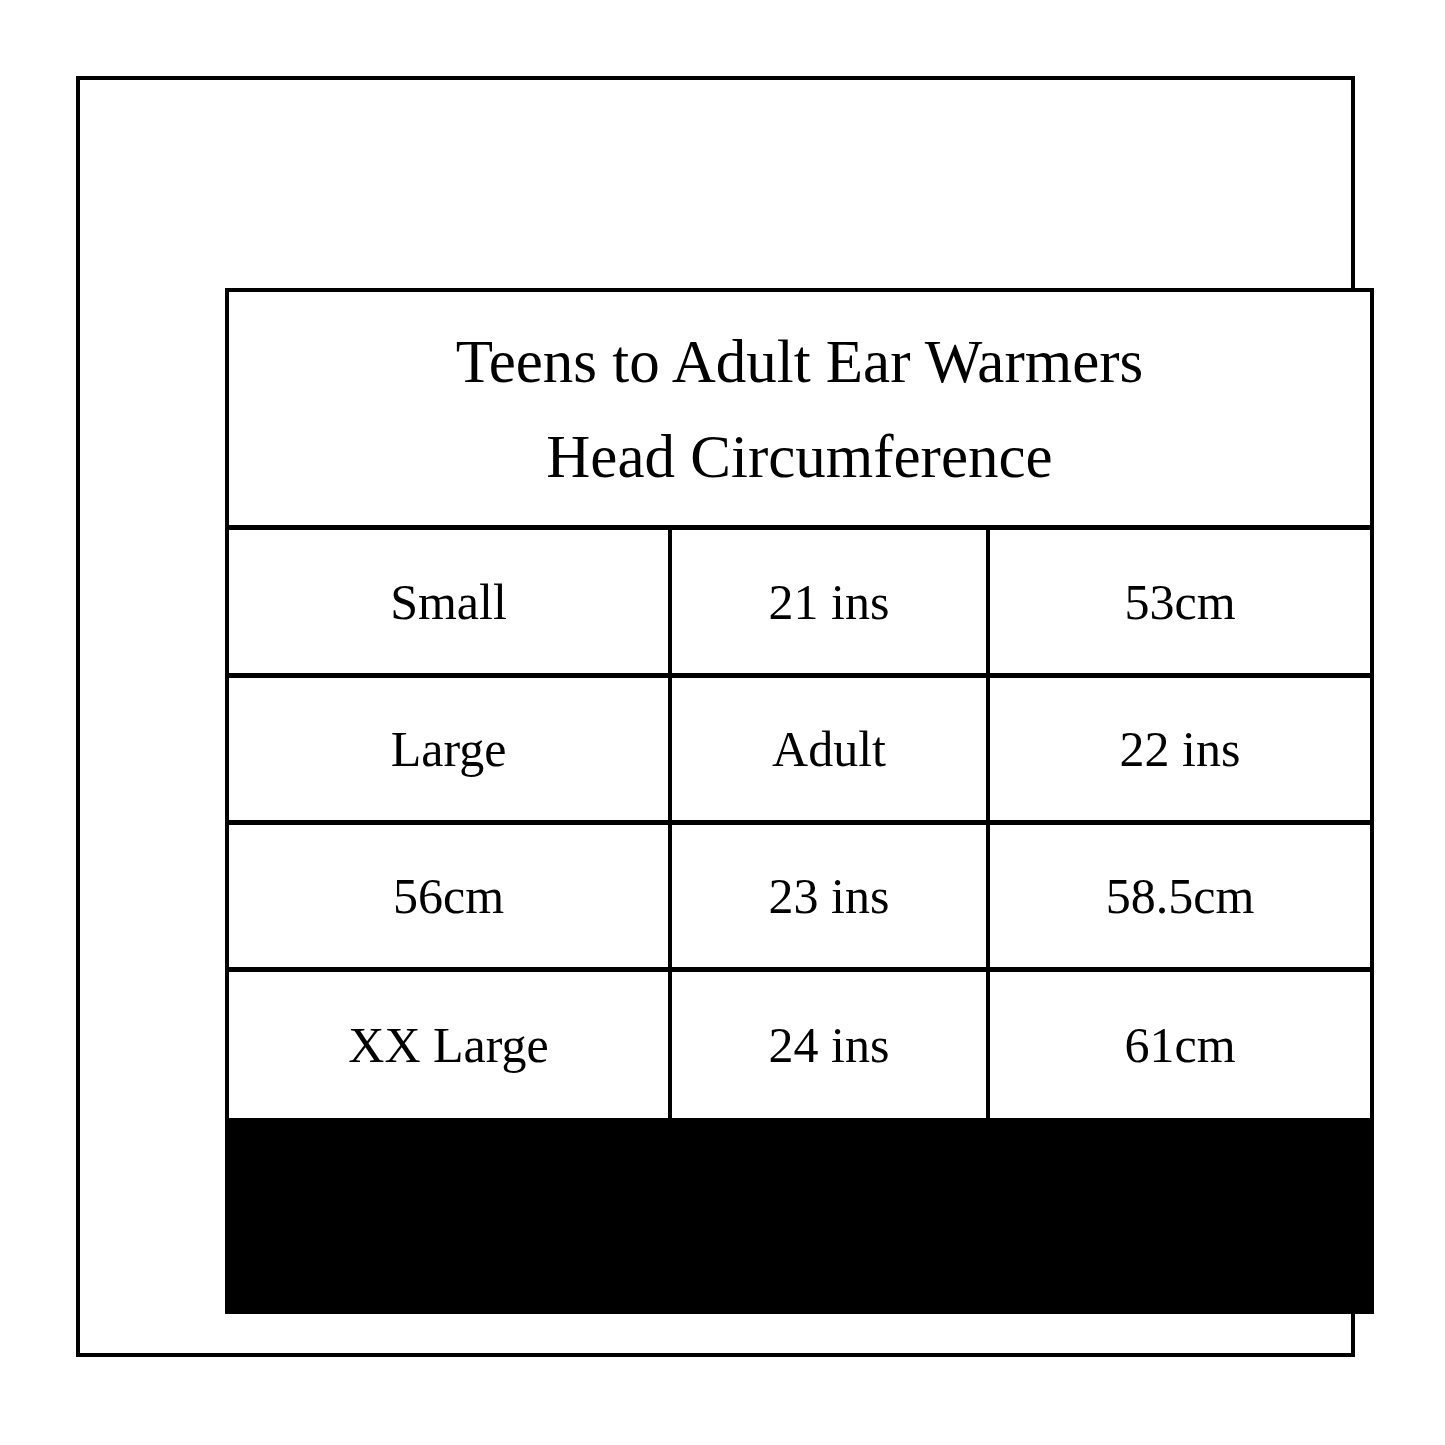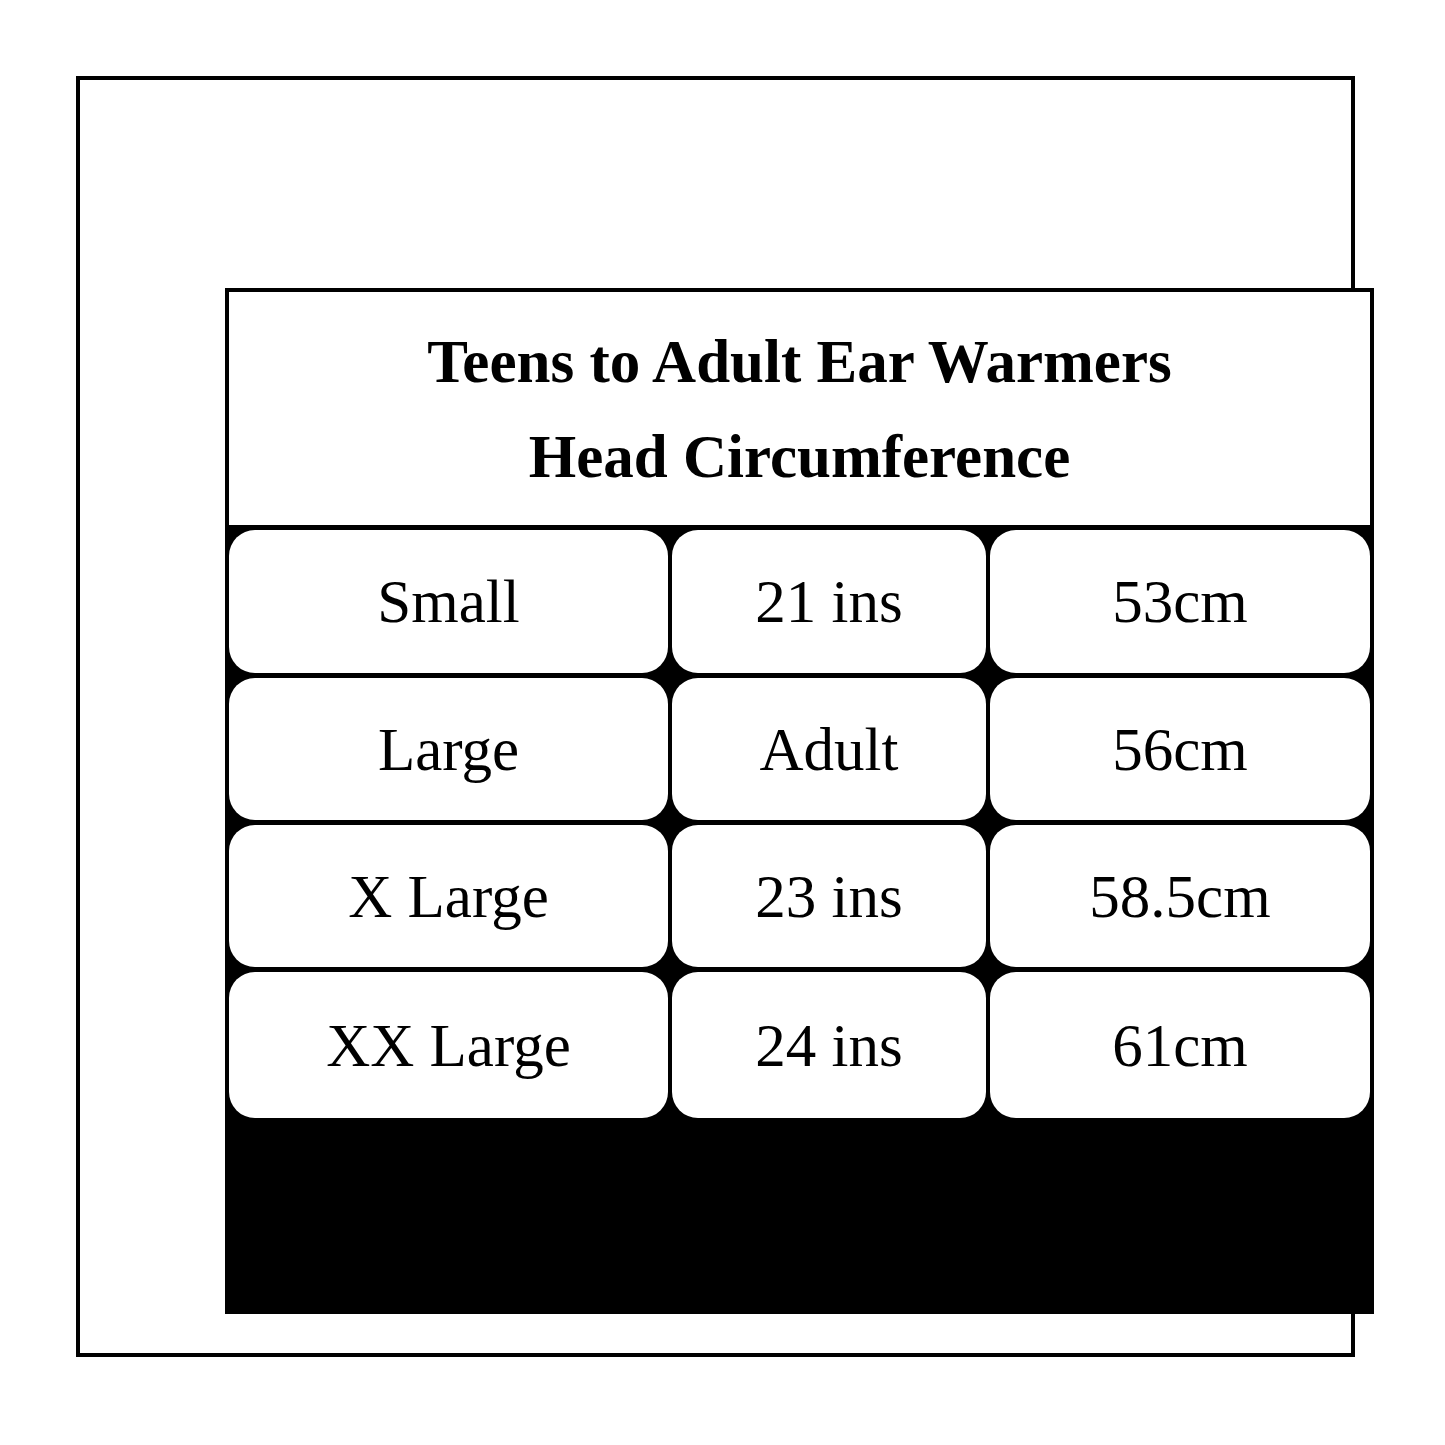--- a/index.html
+++ b/index.html
@@ -37,34 +37,32 @@
     grid-template-columns: 439px 314px 1fr;
     grid-template-rows: 233px 143px 142px 142px 146px 1fr;
     column-gap: 4px;
     row-gap: 5px;
   }
   .cell {
     background: #ffffff;
     display: flex;
     align-items: center;
     justify-content: center;
-    font-size: 61px;
+    font-size: 50px;
     line-height: 1;
     white-space: nowrap;
-    border-radius: 26px;
   }
   .title-cell {
     grid-column: 1 / -1;
     background: #ffffff;
     display: flex;
     flex-direction: column;
     align-items: center;
     justify-content: center;
     font-size: 61px;
-    font-weight: bold;
   }
   .title-line {
     line-height: 95px;
     text-align: center;
     white-space: nowrap;
   }
 </style>
 </head>
 <body>
 
@@ -76,23 +74,23 @@
       <div class="title-line">Head Circumference</div>
     </div>
 
     <div class="cell">Small</div>
     <div class="cell">21 ins</div>
     <div class="cell">53cm</div>
 
     <div class="cell">Large</div>
 
     <div class="cell">Adult</div>
+    <div class="cell">22 ins</div>
     <div class="cell">56cm</div>
 
-    <div class="cell">X Large</div>
     <div class="cell">23 ins</div>
     <div class="cell">58.5cm</div>
 
     <div class="cell">XX Large</div>
     <div class="cell">24 ins</div>
     <div class="cell">61cm</div>
 
   </div>
 </div>
 

